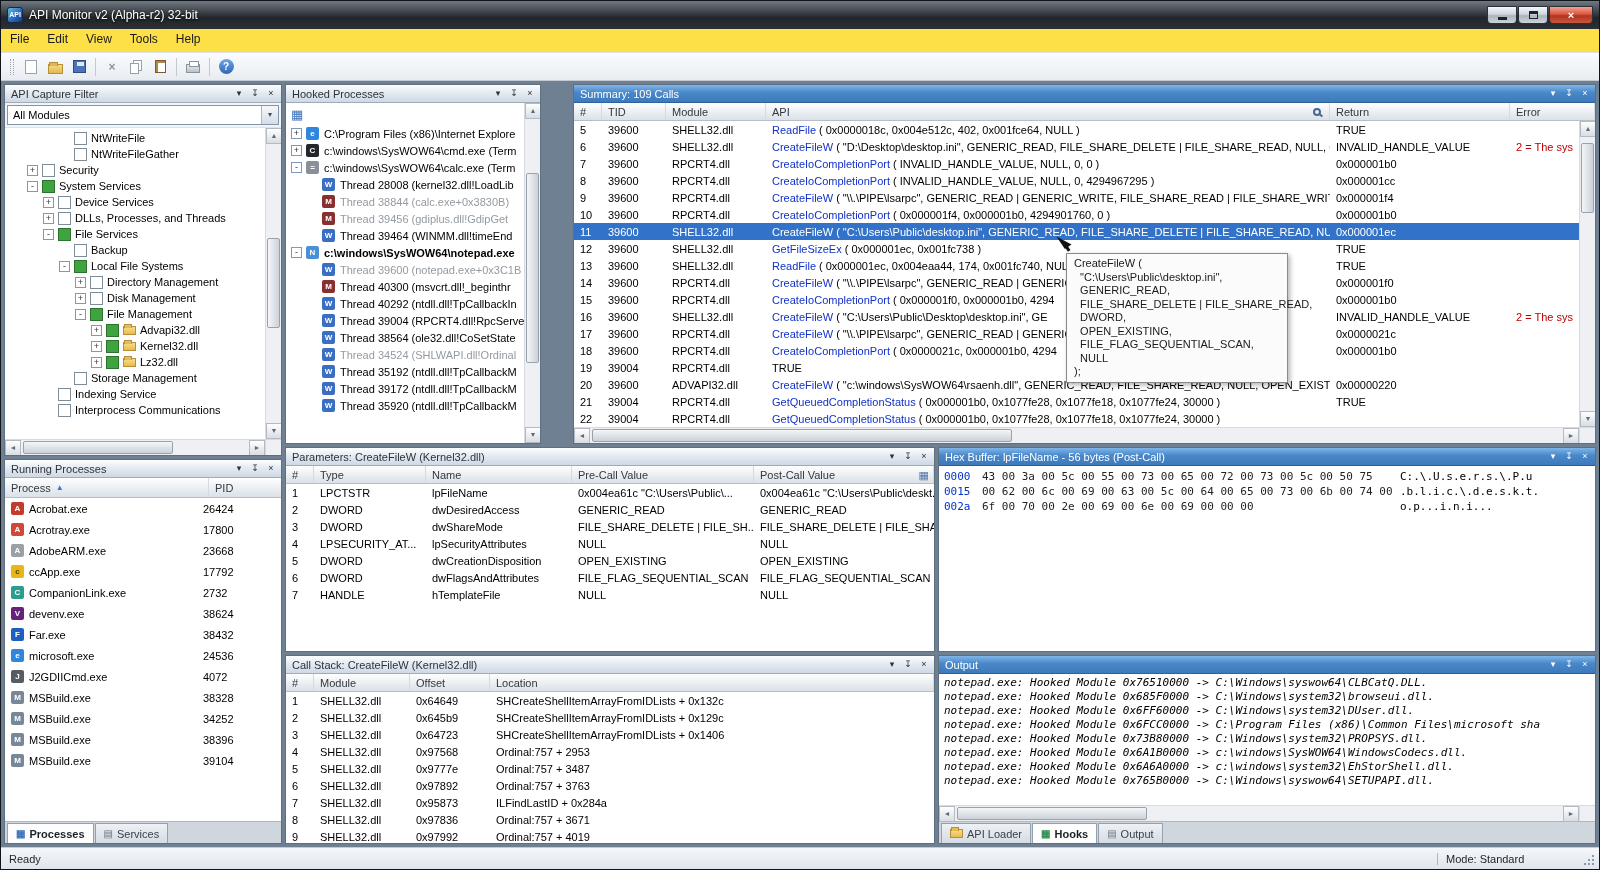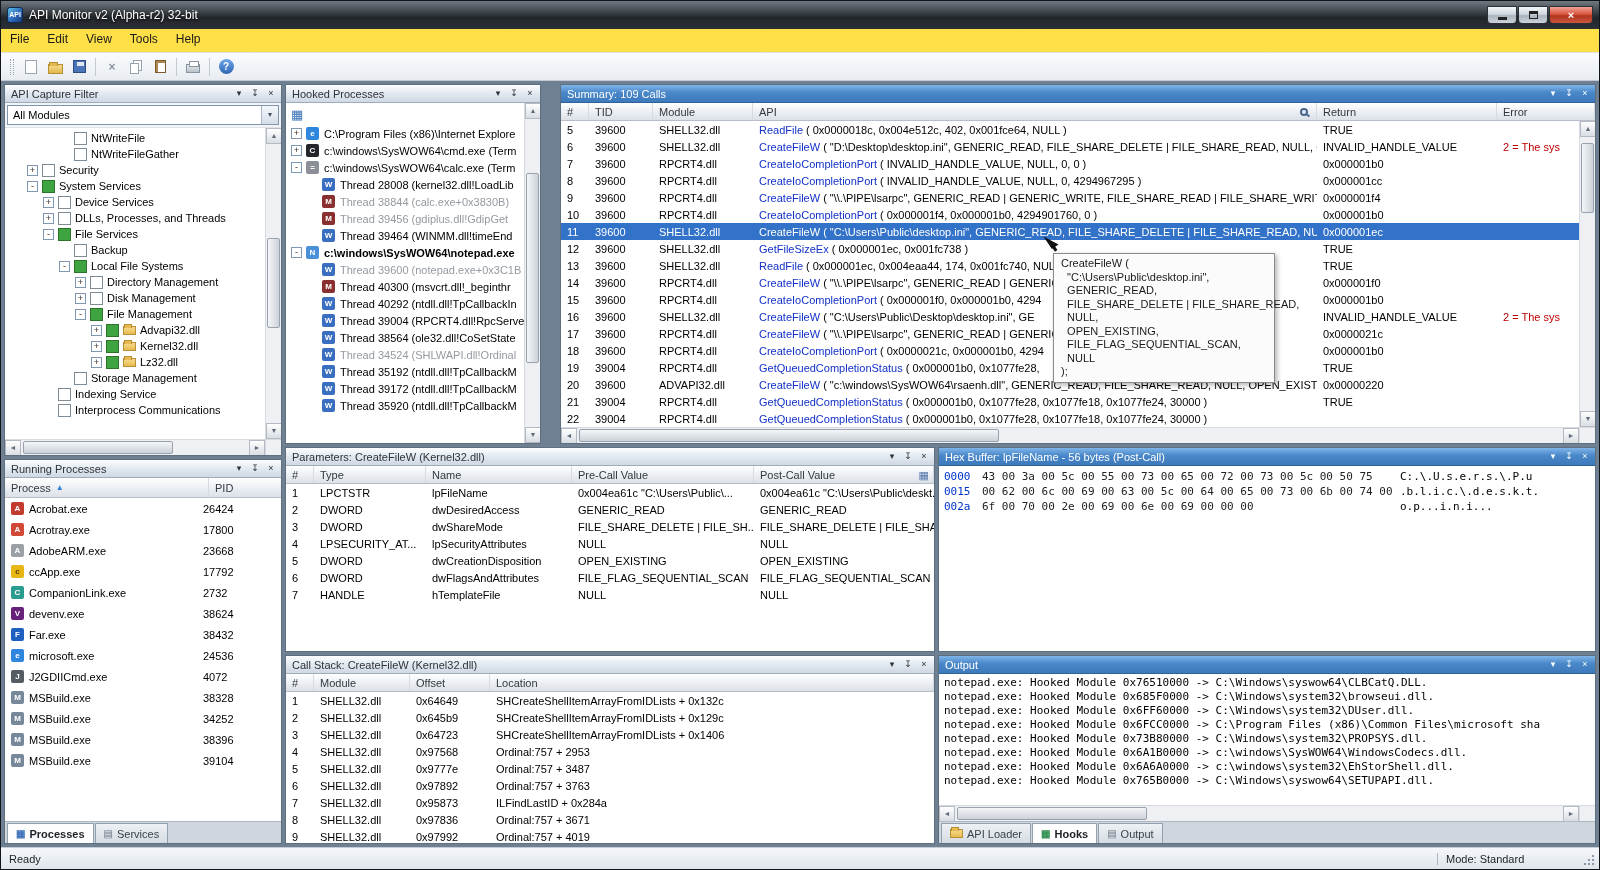--- a/index.html
+++ b/index.html
@@ -42,21 +42,21 @@
   .ic-paste { width:11px; height:13px; background:#b08650; border:1px solid #7d5a2e; }
   .ic-paste::before { content:""; position:absolute; top:2px; left:2px; width:7px; height:9px; background:#fdfdfd; }
   .ic-print { width:14px; height:9px; background:linear-gradient(#e8ebef,#b9c1ca); border:1px solid #8893a0; margin-top:4px; }
   .ic-print::before { content:""; position:absolute; top:-4px; left:2px; width:8px; height:4px; background:#fff; border:1px solid #8893a0; }
   .ic-help { width:15px; height:15px; border-radius:50%; background:linear-gradient(#6ea6e8,#2f66b5); color:#fff; font-weight:bold; font-size:10px; text-align:center; line-height:15px; }
 
   
   .dock { flex:1; display:flex; gap:3px; padding:3px; background:#6f8093; min-height:0; }
   .col-left { flex:0 0 278px; display:flex; flex-direction:column; gap:3px; min-height:0; }
   .col-main { flex:1; display:flex; flex-direction:column; gap:3px; min-width:0; min-height:0; }
-  .row-top { flex:0 0 358px; display:flex; gap:3px; min-width:0; }
+  .row-top { flex:0 0 358px; display:flex; gap:16px; min-width:0; }
   .row-mid { flex:0 0 205px; display:flex; gap:3px; min-width:0; }
   .row-bot { flex:1; display:flex; gap:3px; min-width:0; min-height:0; }
 
   .panel { background:#fff; border:1px solid #5e6f80; display:flex; flex-direction:column; min-width:0; min-height:0; overflow:hidden; }
   .panel-h { flex:0 0 18px; display:flex; align-items:center; padding:0 3px 0 6px; font-size:11px; color:#2e3338;
     background:linear-gradient(#fdfeff,#e2e9f1 50%,#cfd9e4); border-bottom:1px solid #9fadbb; }
   .panel-h.active { background:linear-gradient(#7fb5ea,#4987c8 45%,#3c7abc); color:#fff; border-bottom:1px solid #2d629c; }
   .ph-btns { margin-left:auto; display:flex; gap:2px; }
   .ph-btn { width:14px; height:13px; text-align:center; font-size:9px; line-height:13px; color:inherit; }
 
@@ -161,21 +161,21 @@
   .tbl .sum-row .cell { border-right:none; }
 
   
   .panel-hex, .panel-output { flex:1; }
   .hex-body { flex:1; padding:3px 5px; font-family:"DejaVu Sans Mono", monospace; font-size:11px; line-height:15px; overflow:hidden; }
   .hx-row { display:flex; white-space:pre; }
   .hx-off { flex:0 0 38px; color:#0033cc; }
   .hx-hex { flex:0 0 418px; color:#222; }
   .hx-ascii { color:#000; }
   .out-body { flex:1; padding:2px 5px; font-family:"DejaVu Sans Mono", monospace; font-size:11px; line-height:14px; overflow:hidden; }
-  .out-line { white-space:pre; overflow:hidden; }
+  .out-line { white-space:pre; overflow:hidden;font-style:italic; }
   .out-bottom { flex:0 0 16px; display:flex; }
 
   
   .statusbar { flex:0 0 22px; display:flex; align-items:center; background:linear-gradient(#f5f7fa,#dfe5ec); border-top:1px solid #c5ccd6; padding:0 4px 0 8px; }
   .sb-left { flex:1; color:#1c2126; }
   .sb-mode { flex:0 0 140px; border-left:1px solid #aeb6c0; padding-left:8px; color:#1c2126; }
   .sb-grip { width:14px; height:14px; margin-left:4px; position:relative; }
   .sb-grip::before { content:""; position:absolute; right:1px; bottom:1px; width:2px; height:2px; background:#8d99a6;
     box-shadow:-4px 0 #8d99a6, 0 -4px #8d99a6, -8px 0 #8d99a6, -4px -4px #8d99a6, 0 -8px #8d99a6; }
 </style>
@@ -790,21 +790,20 @@
                     <span class="cell c-mod t">RPCRT4.dll</span>
                     <span class="cell c-api t"><span class="api-name">CreateIoCompletionPort</span><span class="api-args">( 0x0000021c, 0x000001b0, 4294</span></span>
                     <span class="cell c-ret t">0x000001b0</span>
                     <span class="cell c-err t"></span>
                   </div>
 
                   <div class="sum-row">
                     <span class="cell c-num t">19</span>
                     <span class="cell c-tid t">39004</span>
                     <span class="cell c-mod t">RPCRT4.dll</span>
-                    <span class="cell c-api t"><span class="api-name">GetQueuedCompletionStatus</span><span class="api-args">( 0x000001b0, 0x1077fe28,</span></span>
                     <span class="cell c-ret t">TRUE</span>
                     <span class="cell c-err t"></span>
                   </div>
 
                   <div class="sum-row">
                     <span class="cell c-num t">20</span>
                     <span class="cell c-tid t">39600</span>
                     <span class="cell c-mod t">ADVAPI32.dll</span>
                     <span class="cell c-api t"><span class="api-name">CreateFileW</span><span class="api-args">( "c:\windows\SysWOW64\rsaenh.dll", GENERIC_READ, FILE_SHARE_READ, NULL, OPEN_EXISTI...</span></span>
                     <span class="cell c-ret t">0x00000220</span>
@@ -829,21 +828,21 @@
                     <span class="cell c-err t"></span>
                   </div>
                 </div>
               <div class="cursor"></div>
               <div class="tooltip">
 
               <div>CreateFileW (</div>
                   <div>  "C:\Users\Public\desktop.ini",</div>
                   <div>  GENERIC_READ,</div>
                   <div>  FILE_SHARE_DELETE | FILE_SHARE_READ,</div>
-                  <div>  NULL,</div>
+                  <div>  DWORD,</div>
                   <div>  OPEN_EXISTING,</div>
                   <div>  FILE_FLAG_SEQUENTIAL_SCAN,</div>
                   <div>  NULL</div>
                   <div>);</div>
                 </div>
             </div>
             <div class="vscroll">
               <span class="sb-btn top">▲</span>
               <span class="sb-thumb-v" style="top:22px;height:70px;"></span>
               <span class="sb-btn bot">▼</span>

